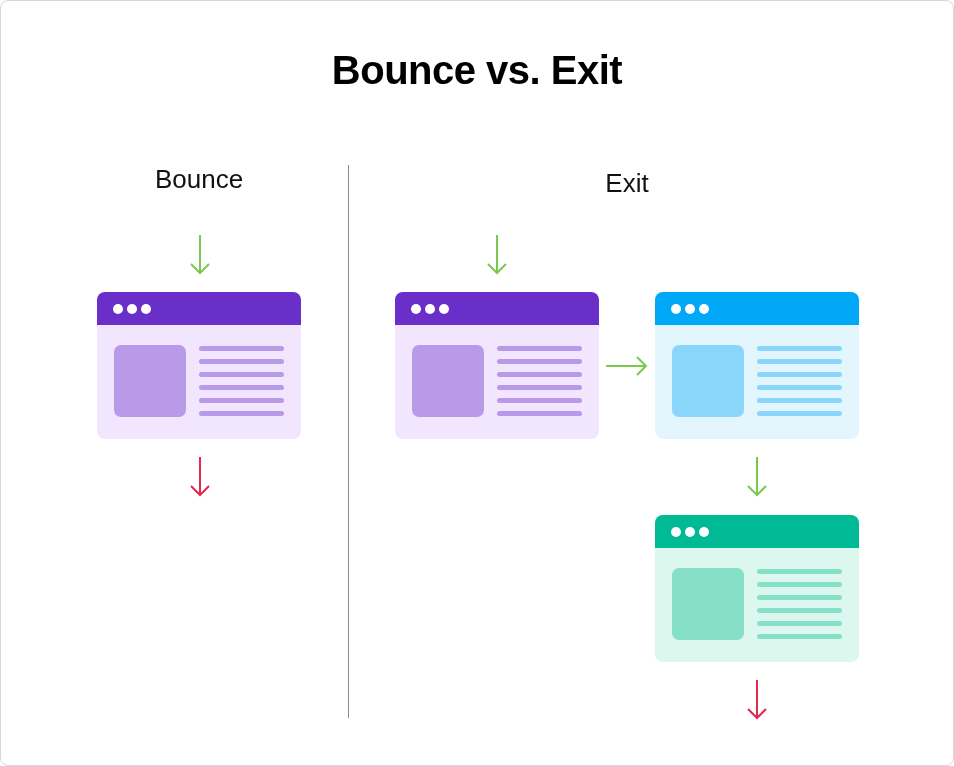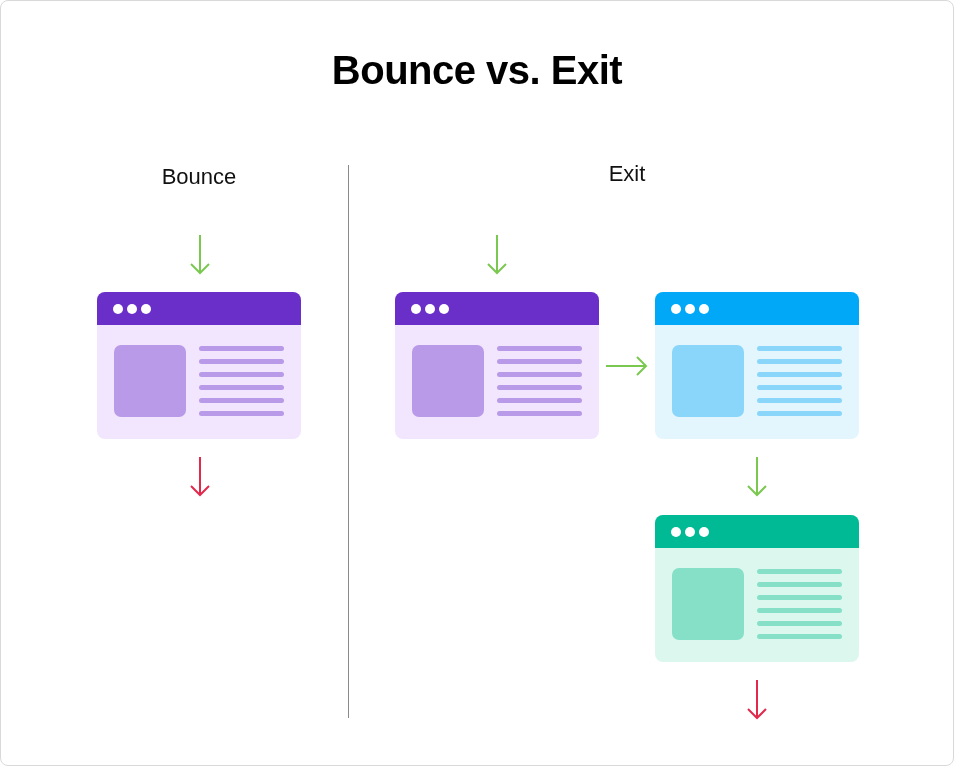--- a/index.html
+++ b/index.html
@@ -1,36 +1,36 @@
 <!DOCTYPE html>
 <html><head>
 <meta charset="utf-8">
 <style>
   html, body { margin: 0; padding: 0; background: #ffffff; }
   body { width: 954px; height: 766px; position: relative; overflow: hidden; font-family: "Liberation Sans", "DejaVu Sans", sans-serif; }
   .frame { position: absolute; left: 0; top: 0; width: 952px; height: 764px; border: 1px solid #d9d9d9; border-radius: 8px; background: #fff; }
   .title { position: absolute; left: 0; width: 954px; top: 48px; text-align: center; font-size: 40px; font-weight: bold; color: #000; letter-spacing: -0.5px; }
-  .col-label { position: absolute; font-size: 22px; color: #111; text-align: center; width: 200px; }
+  .col-label { position: absolute; font-size: 26px; color: #111; text-align: center; width: 200px; }
   .divider { position: absolute; left: 348px; top: 165px; width: 1px; height: 553px; background: #8a8a8a; }
   .card { position: absolute; width: 204px; height: 147px; border-radius: 8px; overflow: hidden; }
   .card .hdr { position: absolute; left: 0; top: 0; width: 100%; height: 33px; }
   .card .dot { position: absolute; top: 12px; width: 10px; height: 10px; border-radius: 50%; background: #fff; }
   .card .img { position: absolute; left: 17px; top: 53px; width: 72px; height: 72px; border-radius: 7px; }
   .card .line { position: absolute; left: 102px; width: 85px; height: 5px; border-radius: 3px; }
   .arrow { position: absolute; }
 </style>
 </head>
 <body>
 
 <div class="frame"></div>
 
 <div class="title">Bounce vs. Exit</div>
 
 <div class="col-label" style="left:99px; top:164px;">Bounce</div>
-<div class="col-label" style="left:527px; top:161px;">Exit</div>
+<div class="col-label" style="left:527px; top:168px;">Exit</div>
 
 <div class="divider"></div>
 
 <svg class="arrow" style="left:187px; top:234px;" width="26" height="42" viewBox="0 0 26 42">
   <line x1="13" y1="1" x2="13" y2="39" stroke="#7bc850" stroke-width="2"></line>
   <polyline points="4,30 13,39 22,30" fill="none" stroke="#7bc850" stroke-width="2"></polyline>
 </svg>
 
 <div class="card" style="left:97px; top:292px; background:#f1e6fd;">
   <div class="hdr" style="background:#6b2fc9;">

